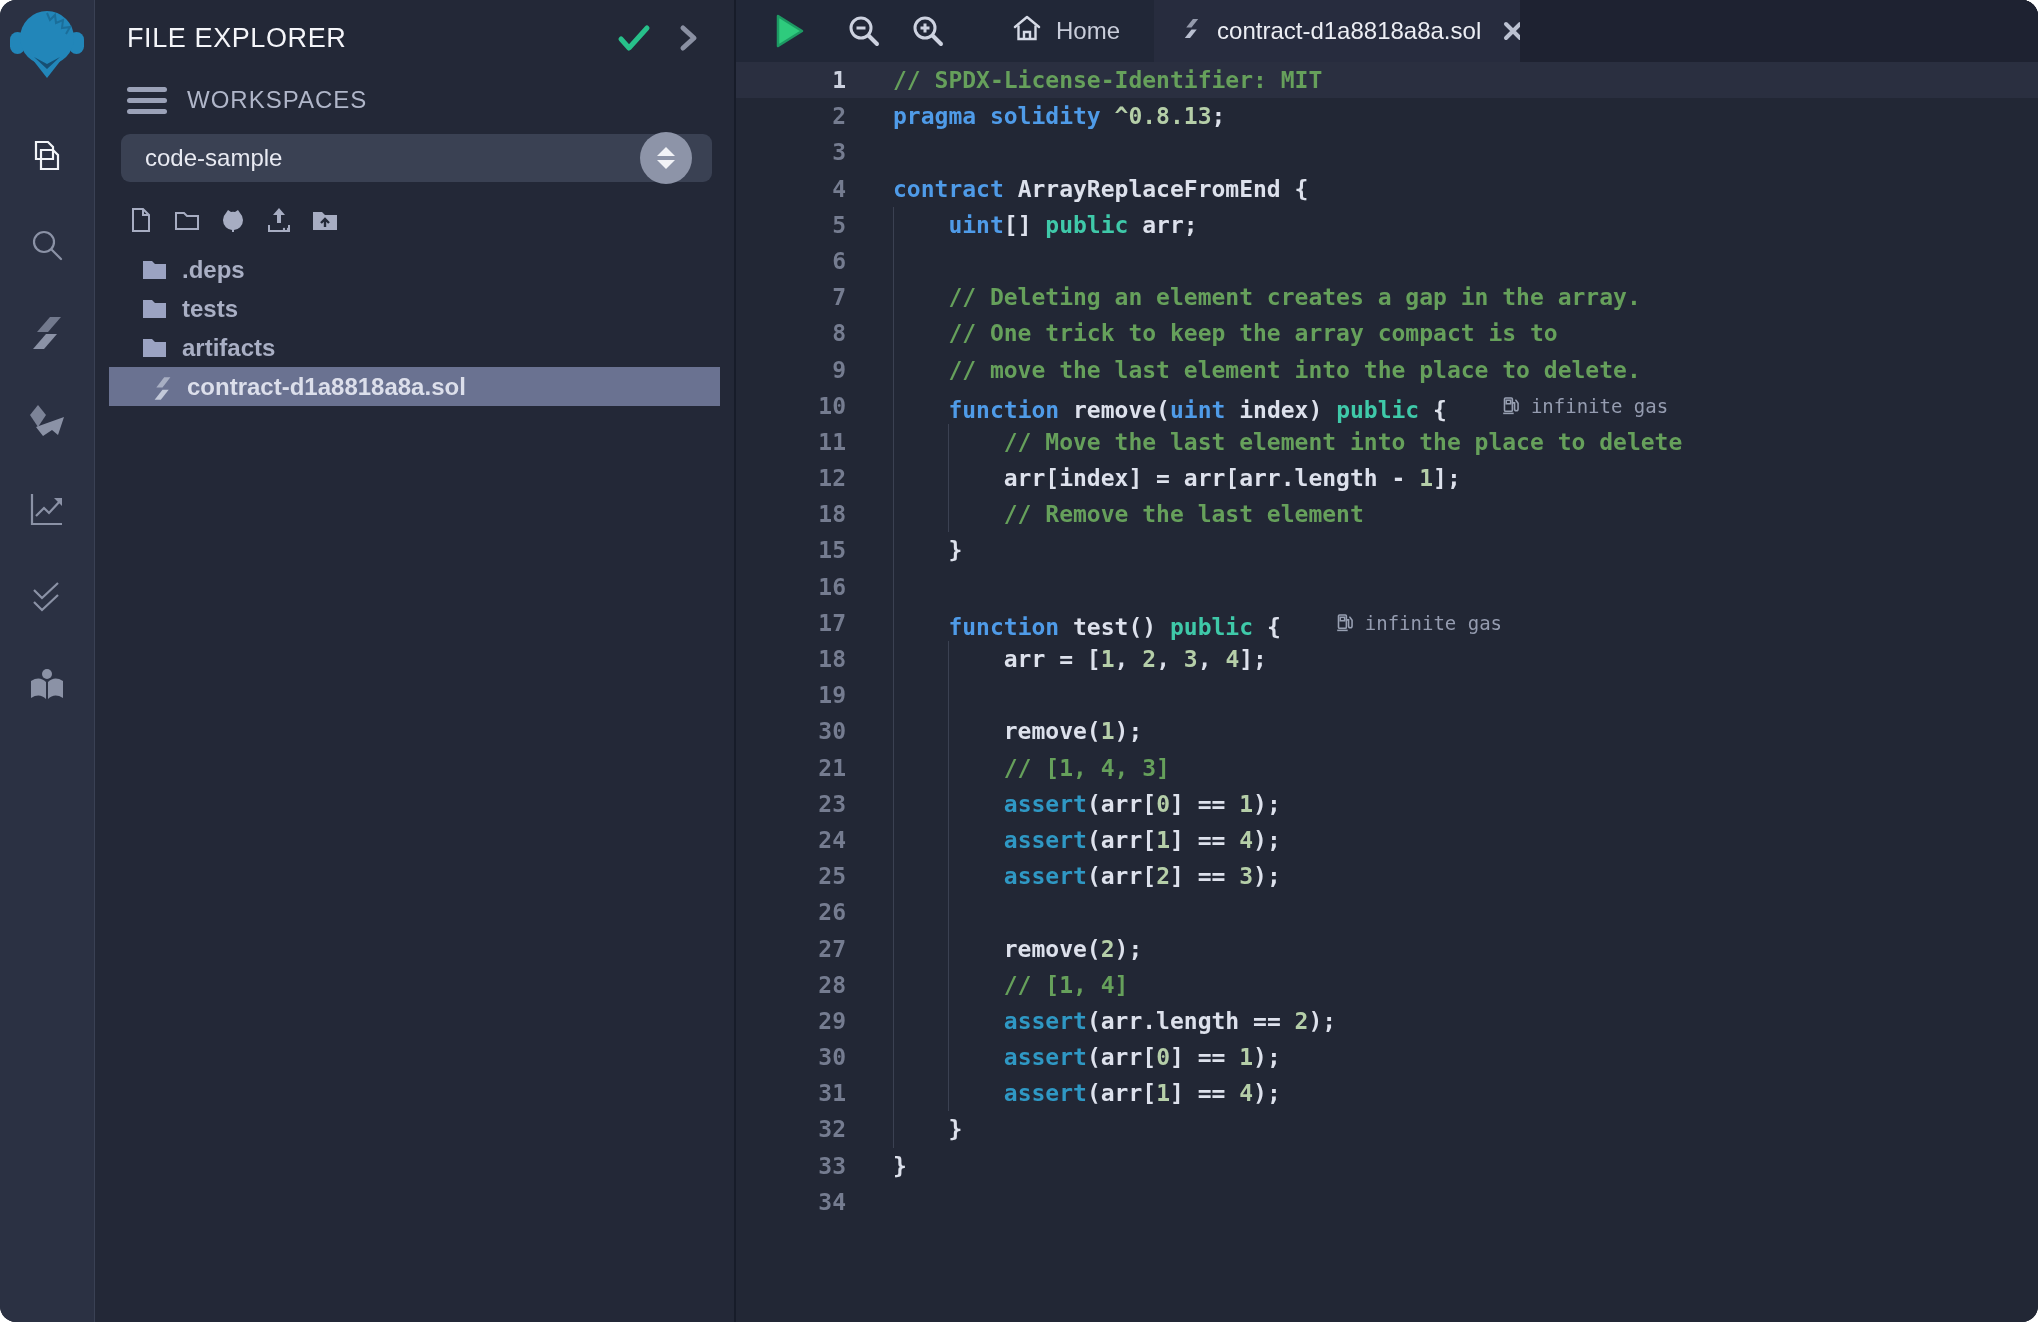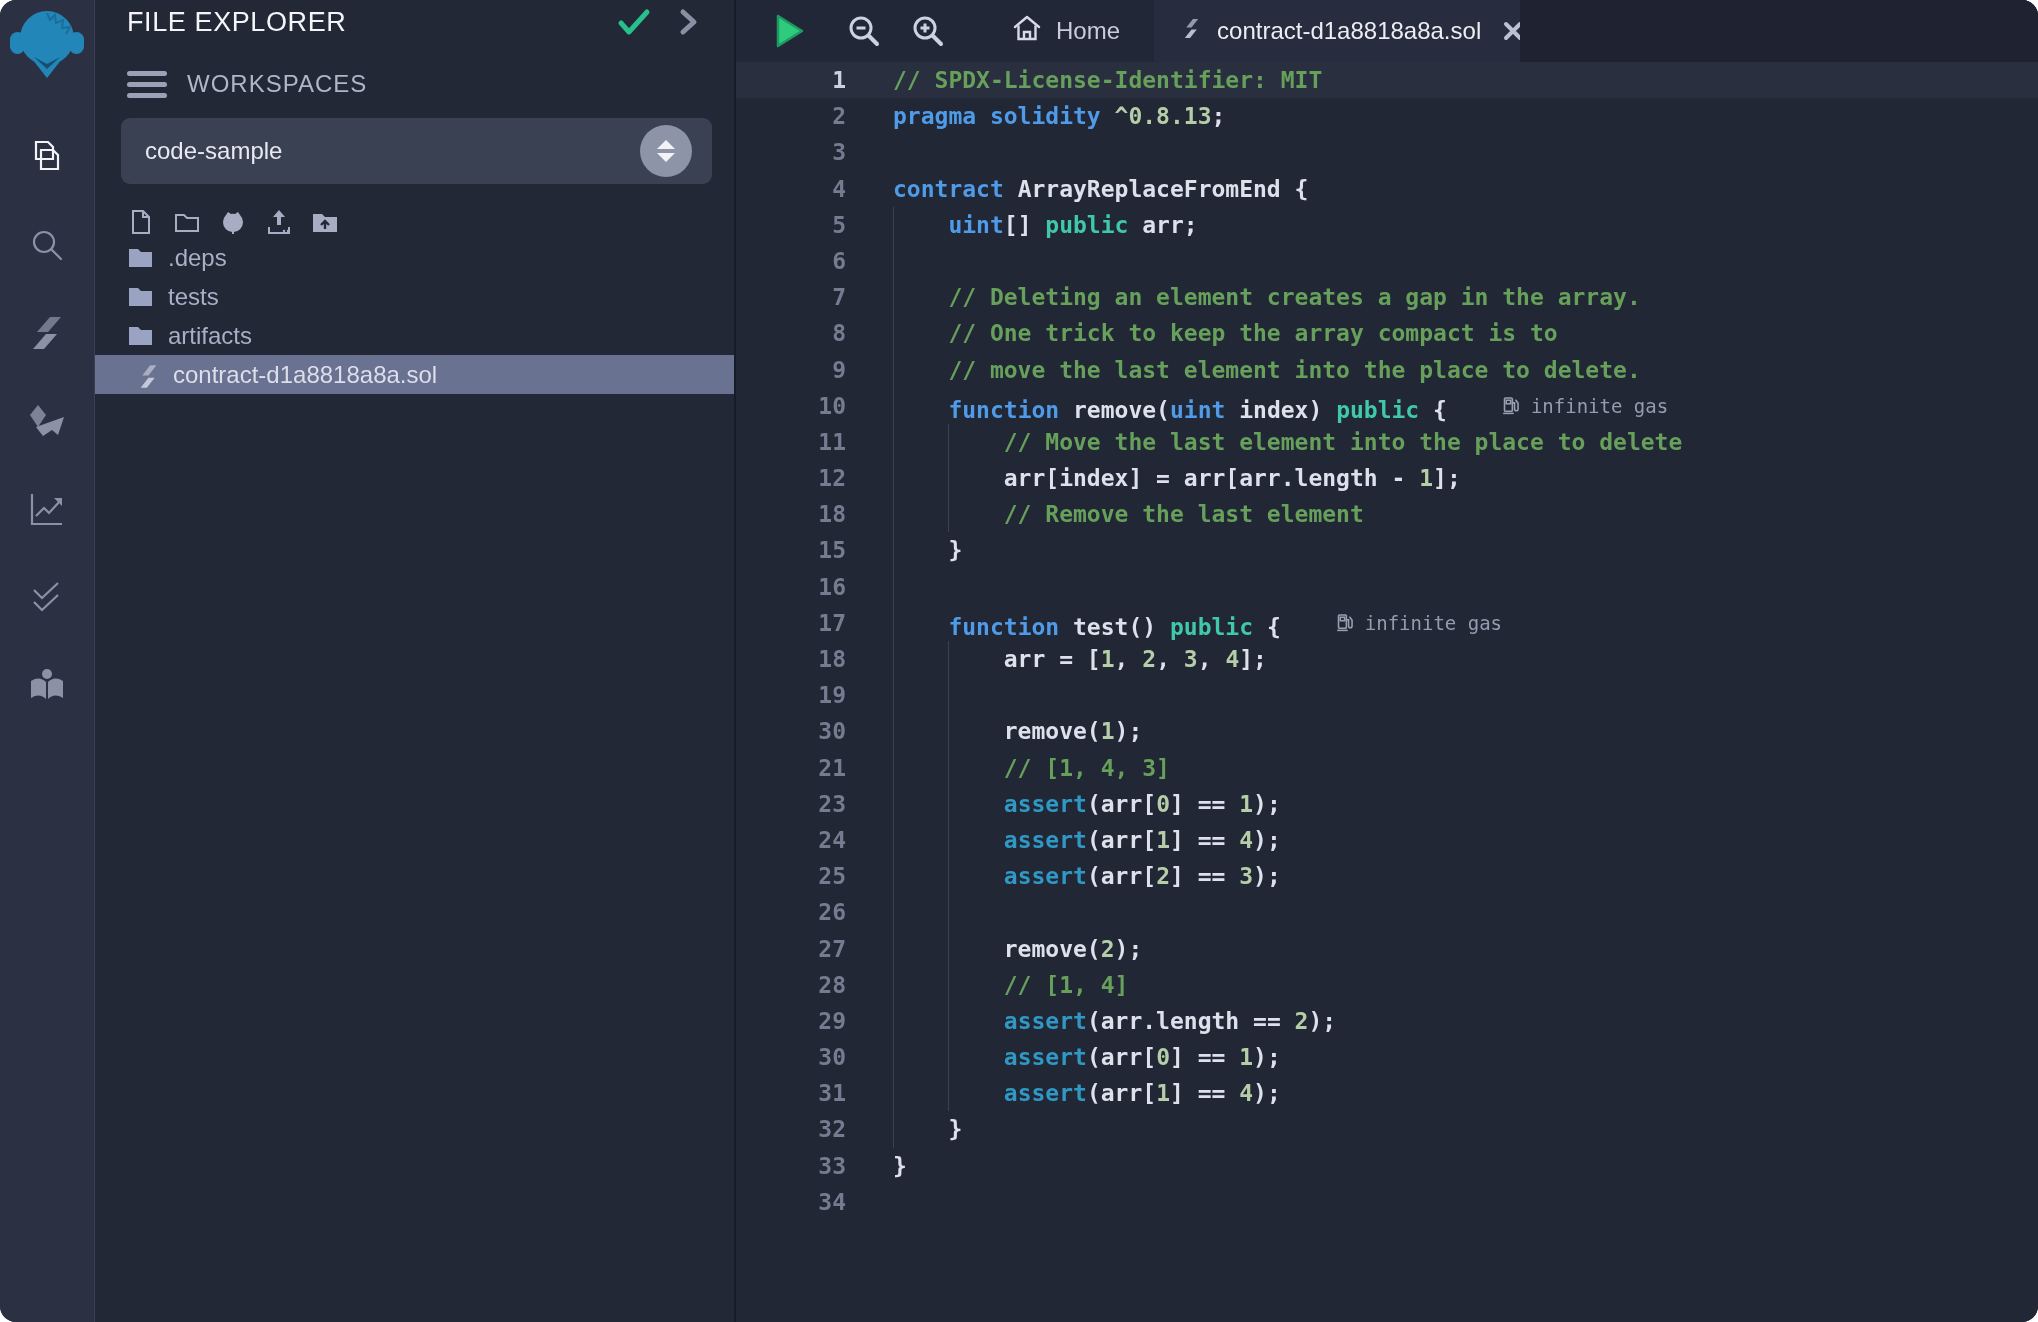--- a/index.html
+++ b/index.html
@@ -21,28 +21,28 @@
   .logo{width:76px;height:80px;margin-top:5px;}
   .rail-icons{display:flex;flex-direction:column;gap:44px;margin-top:50px;align-items:center;}
   .rail-btn{width:46px;height:44px;display:flex;align-items:center;justify-content:center;cursor:pointer;}
   .rail-btn svg{width:42px;height:42px;}
   .ric{stroke:var(--icon);fill:none;stroke-width:2.2;}
   .ricf{fill:var(--icon);}
   .rail-btn.active .ric{stroke:#f2f4f8;}
   
   .explorer{width:642px;flex:0 0 642px;background:var(--panel);border-left:1px solid #3a4154;
             border-right:2px solid #171c29;color:var(--ui);position:relative;}
-  .exp-header{display:flex;align-items:center;padding:2px 26px 0 32px;}
+  .exp-header{display:flex;align-items:center;padding:18px 26px 0 32px;}
   .exp-title{font-size:27px;font-weight:500;letter-spacing:.6px;color:#f4f5f9;flex:1;}
   .exp-header .hicon{width:40px;height:40px;margin-left:14px;}
   .ws-row{display:flex;align-items:center;gap:20px;padding:28px 0 0 32px;}
   .hamburger{display:flex;flex-direction:column;gap:6px;width:40px;cursor:pointer;}
   .hamburger i{display:block;height:5px;border-radius:3px;background:#9ba2b8;}
   .ws-label{font-size:24px;letter-spacing:1px;color:#b0b6c9;}
-  .ws-select{margin:20px 22px 0 26px;height:66px;background:var(--dropdown);border-radius:9px;
+  .ws-select{margin:20px 22px 0 26px;height:48px;background:var(--dropdown);border-radius:9px;
              display:flex;align-items:center;padding:0 20px 0 24px;cursor:pointer;}
   .ws-name{flex:1;font-size:24px;color:#e8eaf2;}
   .ws-knob{width:52px;height:52px;border-radius:50%;background:#8d94a8;display:flex;flex-direction:column;
            align-items:center;justify-content:center;gap:4px;}
   .ws-knob i{width:0;height:0;border-left:9px solid transparent;border-right:9px solid transparent;}
   .ws-knob i.up{border-bottom:9px solid #f2f3f7;}
   .ws-knob i.dn{border-top:9px solid #f2f3f7;}
   .file-toolbar{display:flex;align-items:center;gap:14px;padding:22px 0 0 30px;}
   .ft-btn{width:32px;height:32px;display:flex;align-items:center;justify-content:center;cursor:pointer;}
   .ft-btn svg{width:28px;height:28px;}
@@ -201,21 +201,21 @@
           </svg>
       </span>
       <span class="ft-btn">
         <svg viewBox="0 0 28 28">
             <path class="ficf" d="M2 6h9l3 3h12v15H2z"></path>
             <path d="M14 21v-7M10 17l4-4 4 4" stroke="#232837" stroke-width="2.4" fill="none"></path>
           </svg>
       </span>
     </div>
 
-    <ul class="tree" style="list-style:none;margin:0;padding:0;">
+    <ul class="tree" style="list-style:none;margin:14px;padding:0;font-weight:bold;">
         <li class="tree-row">
           <span style="width:27px;height:27px;display:inline-flex">
             <svg viewBox="0 0 27 27">
               <path d="M2 5h9l3 3h11v15H2z" fill="#9ba3c2"></path>
             </svg>
           </span>
           <span>.deps</span>
         </li>
         <li class="tree-row">
           <span style="width:27px;height:27px;display:inline-flex">

